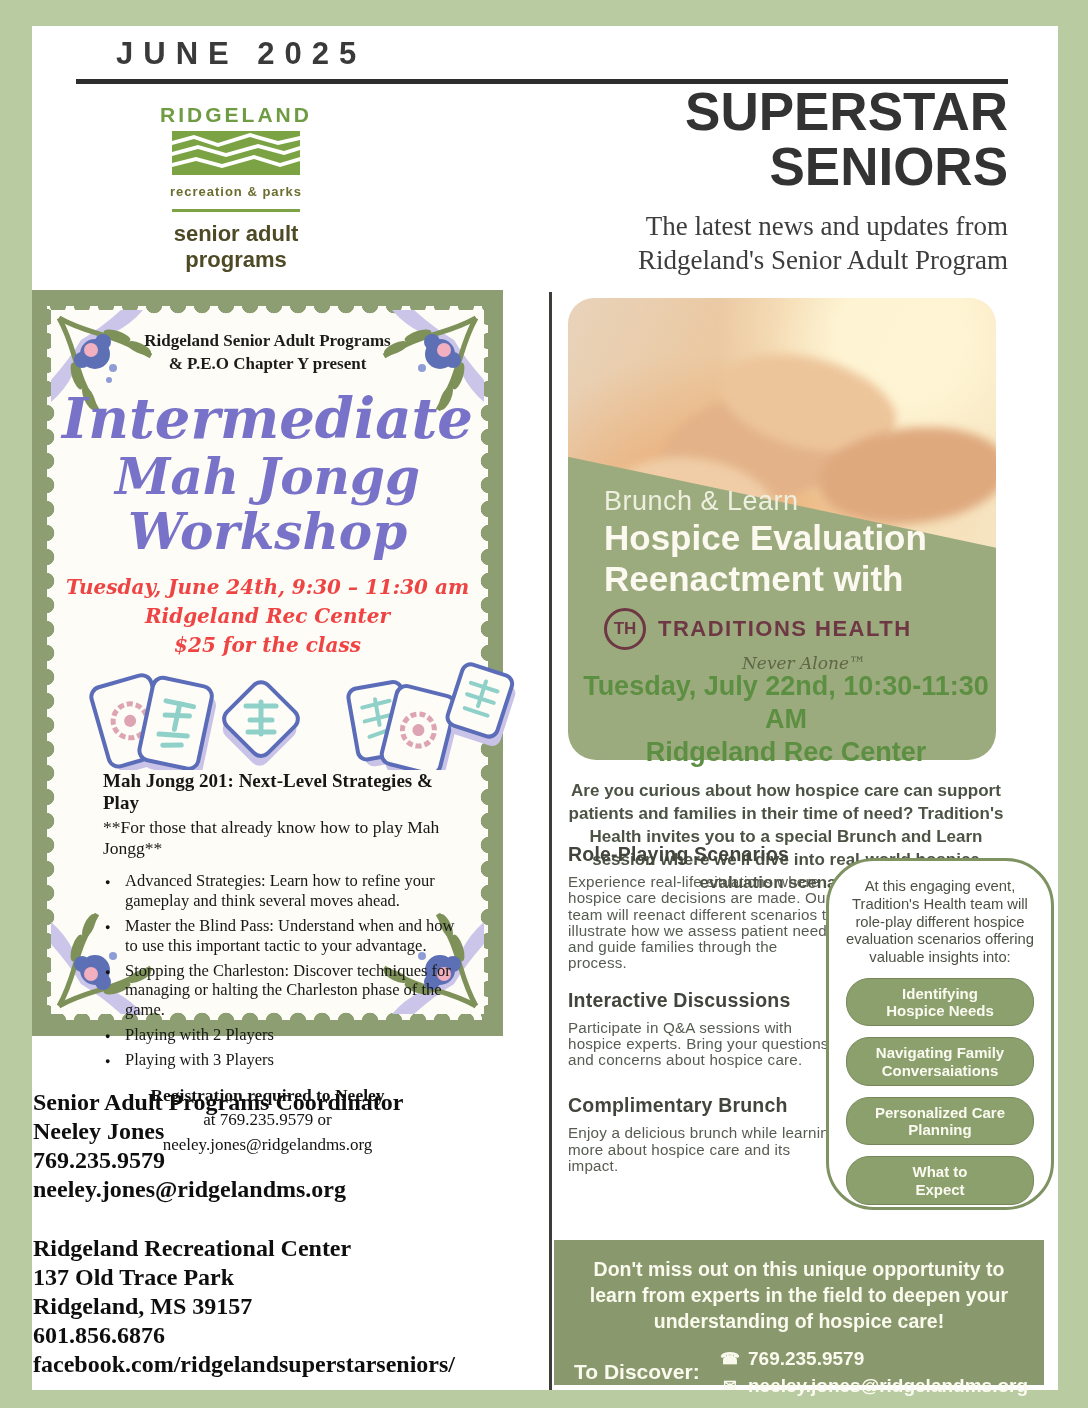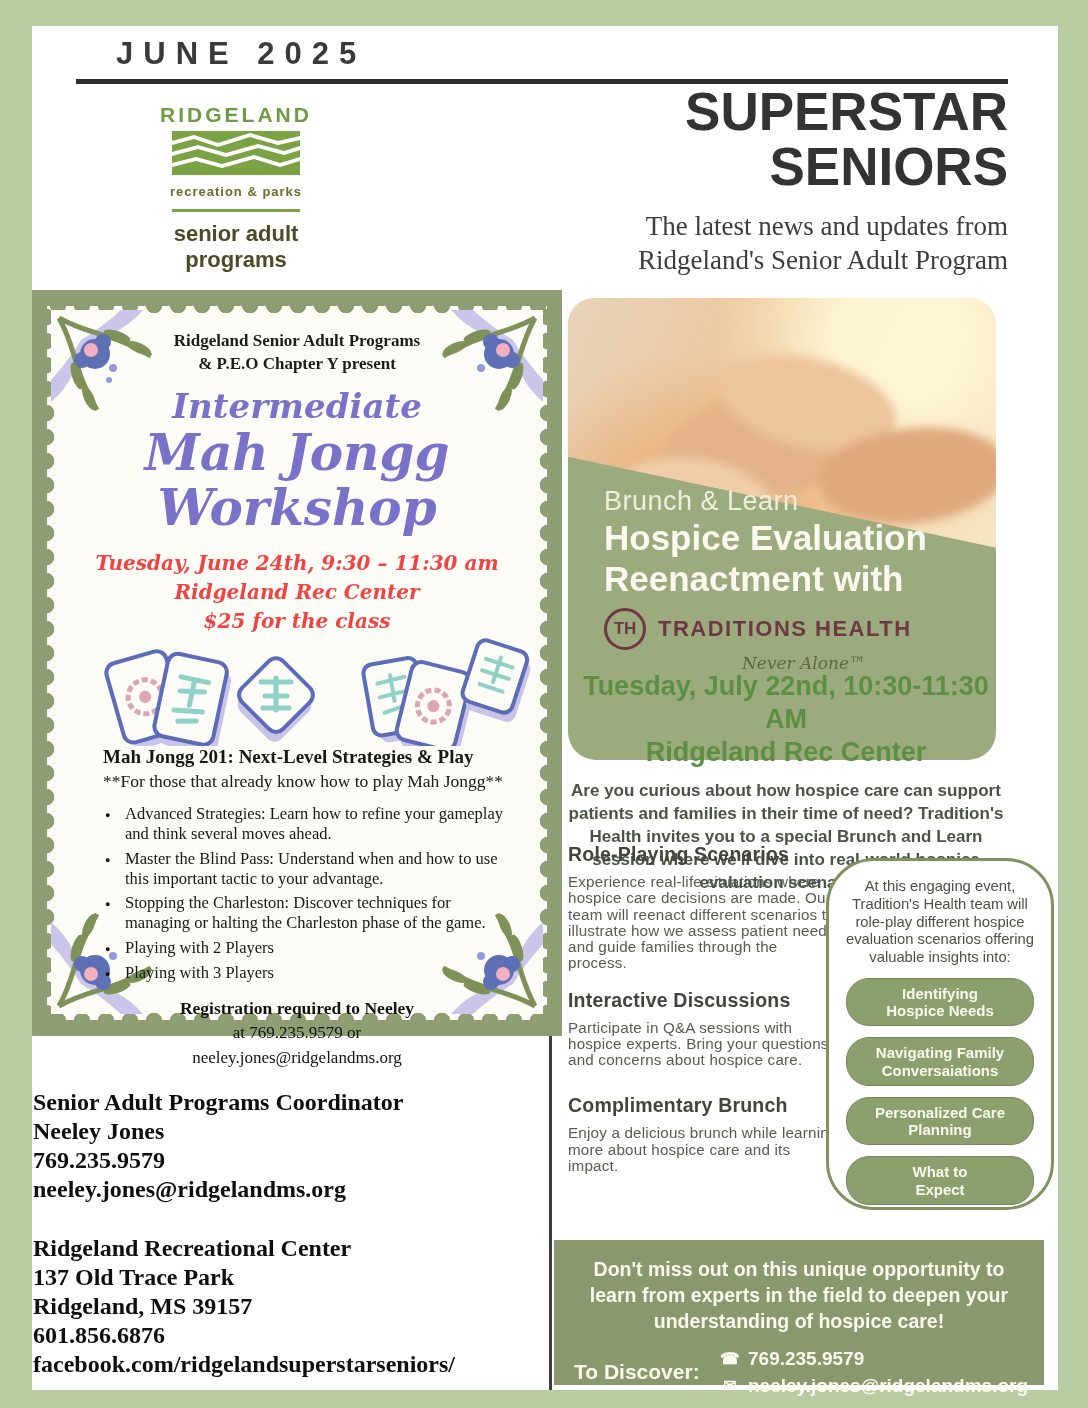--- a/index.html
+++ b/index.html
@@ -18,36 +18,36 @@
   .logo-line { width:128px; height:3px; background:#7ba344; margin:10px auto 9px; }
   .logo-program { font-size:22px; font-weight:700; color:#4f4a26; line-height:1.2; white-space:pre-line; }
   .masthead { position:absolute; right:80px; top:84px; text-align:right; }
   .mast-title { font-size:53px; font-weight:800; color:#333333; line-height:1.04; letter-spacing:0px; }
   .mast-sub { margin-top:16px; font-family:"Liberation Serif",serif; font-size:27px; color:#3d3d3d; line-height:1.24; white-space:pre-line; }
 
   
   .divider-v { position:absolute; left:549px; top:292px; width:3px; height:1098px; background:#3c3c39; }
 
   
-  .flyer-panel { position:absolute; left:32px; top:290px; width:530px; height:746px; background:#8c9e72; }
+  .flyer-panel { position:absolute; left:32px; top:290px; width:471px; height:746px; background:#8c9e72; }
   .stamp { position:absolute; left:15px; top:16px; right:15px; bottom:16px; background:#fdfcf6; }
   .sc { position:absolute; }
   .sc-t { top:-1px; left:-1px; right:-1px; height:12px; background-image:radial-gradient(circle at 12px 0px, #8c9e72 0 8px, rgba(140,158,114,0) 8.6px); background-size:24px 12px; background-repeat:repeat-x; }
   .sc-b { bottom:-1px; left:-1px; right:-1px; height:12px; background-image:radial-gradient(circle at 12px 12px, #8c9e72 0 8px, rgba(140,158,114,0) 8.6px); background-size:24px 12px; background-repeat:repeat-x; }
   .sc-l { left:-1px; top:-1px; bottom:-1px; width:12px; background-image:radial-gradient(circle at 0px 12px, #8c9e72 0 8px, rgba(140,158,114,0) 8.6px); background-size:12px 24px; background-repeat:repeat-y; }
   .sc-r { right:-1px; top:-1px; bottom:-1px; width:12px; background-image:radial-gradient(circle at 12px 12px, #8c9e72 0 8px, rgba(140,158,114,0) 8.6px); background-size:12px 24px; background-repeat:repeat-y; }
   .floral { position:absolute; width:126px; height:126px; z-index:1; }
   .fl-tl { left:4px; top:4px; }
   .fl-tr { right:4px; top:4px; transform:scaleX(-1); }
   .fl-bl { left:4px; bottom:6px; transform:scaleY(-1); }
   .fl-br { right:4px; bottom:6px; transform:scale(-1,-1); }
   .stamp-content { position:relative; z-index:2; text-align:center; padding-top:24px; }
   .presenter { font-family:"Liberation Serif",serif; font-size:17px; font-weight:700; color:#1c1c1a; line-height:1.35; }
   .script-title { font-family:"DejaVu Serif",serif; font-style:italic; font-weight:700; color:#7873c9; }
-  .script-1 { font-size:34px; margin-top:12px; line-height:1.1; }
+  .script-1 { font-size:56px; margin-top:12px; line-height:1.1; }
   .script-2 { font-size:50px; line-height:1.1; }
   .script-3 { font-size:50px; line-height:1.1; }
   .flyer-meta { font-family:"DejaVu Serif",serif; font-style:italic; font-weight:700; font-size:20px; color:#ef4444; line-height:1.45; }
   .flyer-meta.first { margin-top:14px; }
   .tiles-art { width:470px; height:110px; margin:0 auto; display:block; }
   .flyer-details { text-align:left; padding:0 30px 0 56px; font-family:"Liberation Serif",serif; color:#171715; }
   .flyer-subhead { font-size:19px; font-weight:700; margin-bottom:3px; }
   .flyer-note { font-size:17.5px; margin-bottom:12px; }
   .flyer-bullets { list-style:none; }
   .flyer-bullets li { font-size:16.5px; line-height:1.2; margin-bottom:5px; position:relative; padding-left:22px; }

